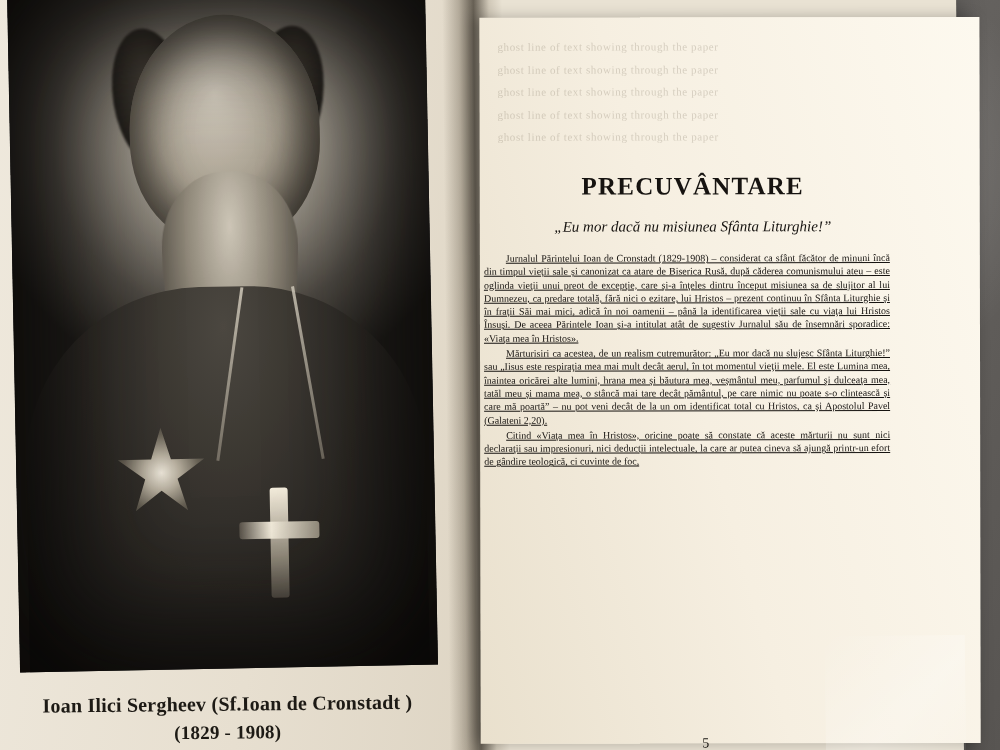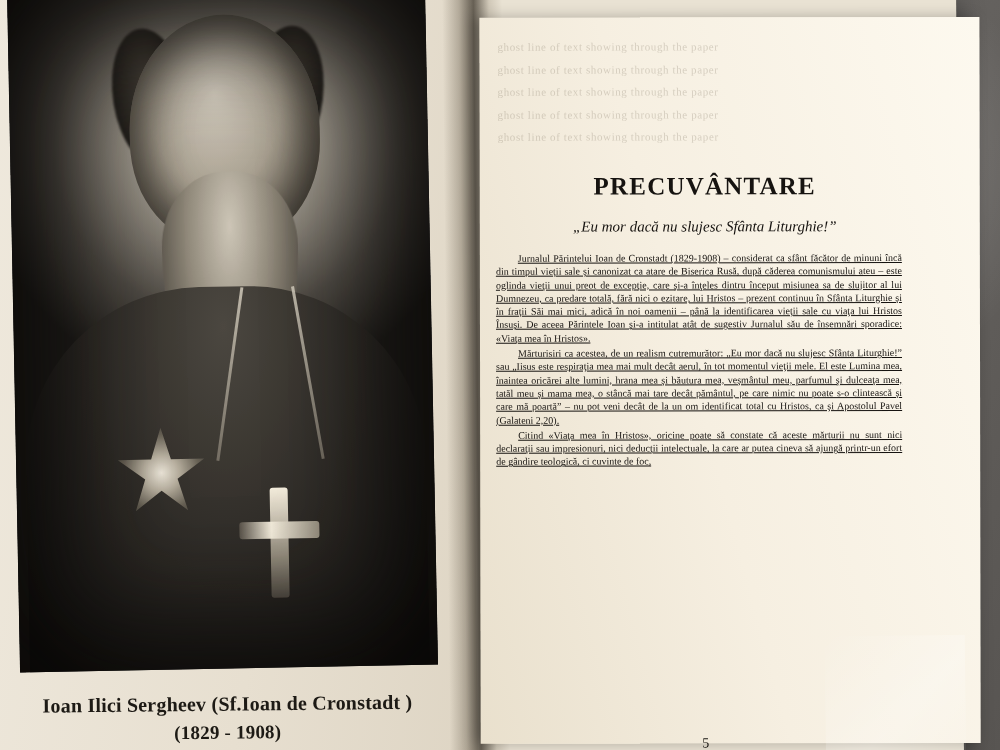--- a/index.html
+++ b/index.html
@@ -229,21 +229,21 @@
     top: 18px;
     width: 330px;
     font-size: 11px;
     line-height: 2.05;
     color: rgba(130,120,100,0.28);
     letter-spacing: 0.6px;
   }
 
   .content {
     position: absolute;
-    left: 16px;
+    left: 4px;
     top: 155px;
     width: 418px;
     color: #161310;
   }
   h1.title {
     margin: 0 0 18px 0;
     text-align: center;
     font-size: 25px;
     font-weight: bold;
     letter-spacing: 1.2px;
@@ -330,21 +330,21 @@
       <div class="bleed">
         <div>ghost line of text showing through the paper</div>
         <div>ghost line of text showing through the paper</div>
         <div>ghost line of text showing through the paper</div>
         <div>ghost line of text showing through the paper</div>
         <div>ghost line of text showing through the paper</div>
       </div>
 
       <div class="content">
         <h1 class="title">PRECUVÂNTARE</h1>
-        <p class="epigraph">„Eu mor dacă nu slujesc Sfânta Liturghie!”</p>
+        <p class="epigraph">„Eu mor dacă nu misiunea Sfânta Liturghie!”</p>
         <p class="body">Jurnalul Părintelui Ioan de Cronstadt (1829-1908) – considerat ca sfânt făcător de minuni încă din timpul vieţii sale şi canonizat ca atare de Biserica Rusă, după căderea comunismului ateu – este oglinda vieţii unui preot de excepţie, care şi-a înţeles dintru început misiunea sa de slujitor al lui Dumnezeu, ca predare totală, fără nici o ezitare, lui Hristos – prezent continuu în Sfânta Liturghie şi în fraţii Săi mai mici, adică în noi oamenii – până la identificarea vieţii sale cu viaţa lui Hristos Însuşi. De aceea Părintele Ioan şi-a intitulat atât de sugestiv Jurnalul său de însemnări sporadice: «Viaţa mea în Hristos».</p>
         <p class="body">Mărturisiri ca acestea, de un realism cutremurător: „Eu mor dacă nu slujesc Sfânta Liturghie!” sau „Iisus este respiraţia mea mai mult decât aerul, în tot momentul vieţii mele. El este Lumina mea, înaintea oricărei alte lumini, hrana mea şi băutura mea, veşmântul meu, parfumul şi dulceaţa mea, tatăl meu şi mama mea, o stâncă mai tare decât pământul, pe care nimic nu poate s-o clintească şi care mă poartă” – nu pot veni decât de la un om identificat total cu Hristos, ca şi Apostolul Pavel (Galateni 2,20).</p>
         <p class="body">Citind «Viaţa mea în Hristos», oricine poate să constate că aceste mărturii nu sunt nici declaraţii sau impresionuri, nici deducţii intelectuale, la care ar putea cineva să ajungă printr-un efort de gândire teologică, ci cuvinte de foc,</p>
       </div>
 
       <div class="folio">5</div>
     </div>
 
     <div class="edge"></div>
   </div>

